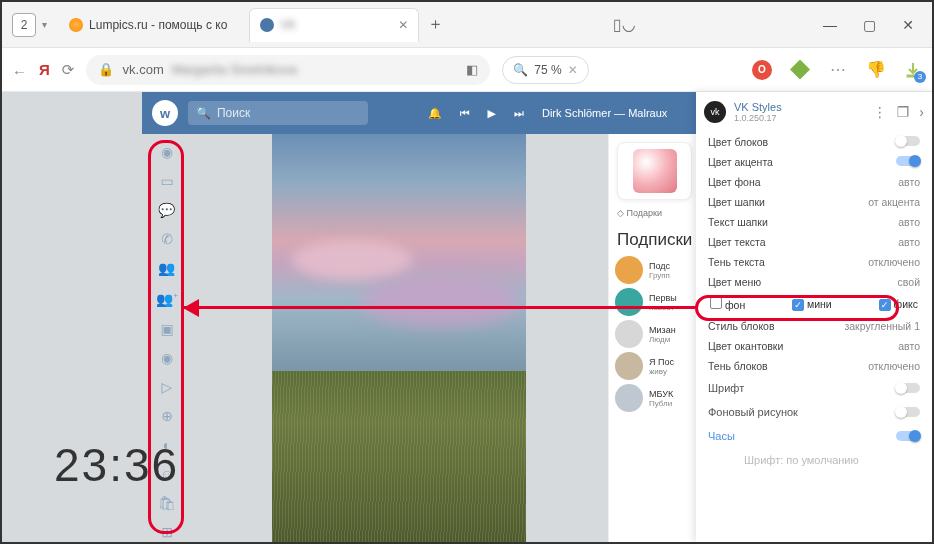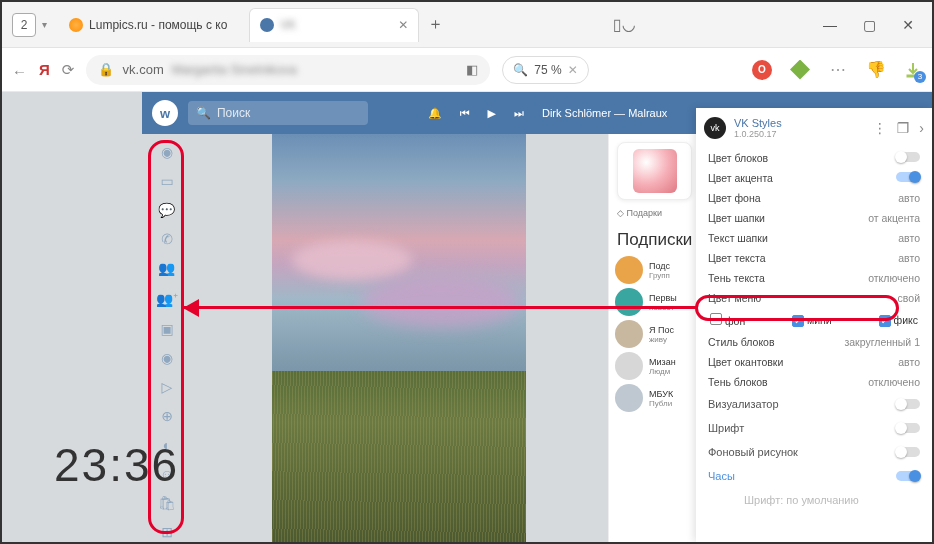--- a/index.html
+++ b/index.html
@@ -63,21 +63,21 @@
   .gift-card { margin: 8px; height: 58px; background: #fff; border: 1px solid #eee; border-radius: 8px; box-shadow: 0 1px 4px rgba(0,0,0,0.08); display:flex; align-items:center; justify-content:center;}
   .gift-img { width:44px; height:44px; border-radius:6px; background: radial-gradient(circle at 30% 30%, #fff, #f6b0b8 50%, #e07882);}
   .gift-label { margin: 2px 8px 0 8px; color:#777; font-size:9px; }
   .subs-title { margin: 12px 0 6px 8px; font-size: 17px; color:#333; }
   .sub-row { display:flex; align-items:center; gap:6px; margin: 4px 6px; }
   .sub-av { width: 28px; height: 28px; border-radius: 50%; flex-shrink: 0; }
   .sub-txt { font-size: 9px; color:#333; overflow:hidden; }
   .sub-sub { font-size: 8px; color:#888; }
 
   
-  .panel { position: absolute; top: 16px; right: 0; width: 236px; bottom: 0; background: #fff; box-shadow: -2px 0 8px rgba(0,0,0,0.12); font-size: 11px; color: #333; }
+  .panel { position: absolute; top: 0; right: 0; width: 236px; bottom: 0; background: #fff; box-shadow: -2px 0 8px rgba(0,0,0,0.12); font-size: 11px; color: #333; }
   .panel-head { height: 40px; display: flex; align-items: center; padding: 0 8px; gap: 8px; }
   .panel-logo { width: 22px; height: 22px; background: #222; border-radius: 50%; color:#fff; font-size:9px; display:flex; align-items:center; justify-content:center;}
   .panel-title { color: #4a76a8; font-size: 11px; }
   .panel-ver { color: #999; font-size: 9px; }
   .panel-act { margin-left: auto; display: flex; gap: 10px; color: #888; font-size: 14px; }
   .setting { display: flex; align-items: flex-start; padding: 4px 12px; min-height: 19px; }
   .setting .lbl { flex: 1; font-size: 10.5px; color: #444; }
   .setting .val { color: #888; font-size: 10.5px; }
   .toggle { width: 24px; height: 10px; background: #ddd; border-radius: 6px; position: relative; }
   .toggle.on { background: #b3d4ff; }
@@ -201,26 +201,26 @@
     <div id="subs-list">
         <div class="sub-row">
           <div class="sub-av" style="background:#e9a44a;"></div>
           <div class="sub-txt">Подс<div class="sub-sub">Групп</div></div>
         </div>
         <div class="sub-row">
           <div class="sub-av" style="background:#3aa6a0;"></div>
           <div class="sub-txt">Первы<div class="sub-sub">новост</div></div>
         </div>
         <div class="sub-row">
+          <div class="sub-av" style="background:#d7d7d7;"></div>
+          <div class="sub-txt">Мизан<div class="sub-sub">Людм</div></div>
+        </div>
+        <div class="sub-row">
           <div class="sub-av" style="background:#c8b8a0;"></div>
           <div class="sub-txt">Я Пос<div class="sub-sub">живу</div></div>
-        </div>
-        <div class="sub-row">
-          <div class="sub-av" style="background:#d7d7d7;"></div>
-          <div class="sub-txt">Мизан<div class="sub-sub">Людм</div></div>
         </div>
         <div class="sub-row">
           <div class="sub-av" style="background:#bfc8d0;"></div>
           <div class="sub-txt">МБУК<div class="sub-sub">Публи</div></div>
         </div>
       </div>
   </div>
 
   <div class="panel">
     <div class="panel-head">
@@ -282,24 +282,20 @@
     <div class="setting">
         <span class="lbl">Цвет окантовки</span>
         <span class="val">авто</span>
       </div>
     <div class="setting">
         <span class="lbl">Тень блоков</span>
         <span class="val">отключено</span>
       </div>
 
     <div class="section-head">
-        <span style="flex:1;">Визуализатор</span>
-        <span class="toggle"></span>
-      </div>
-    <div class="section-head">
         <span style="flex:1;">Шрифт</span>
         <span class="toggle"></span>
       </div>
     <div class="section-head">
         <span style="flex:1;">Фоновый рисунок</span>
         <span class="toggle"></span>
       </div>
     <div class="section-head active">
         <span style="flex:1;">Часы</span>
         <span class="toggle on"></span>

